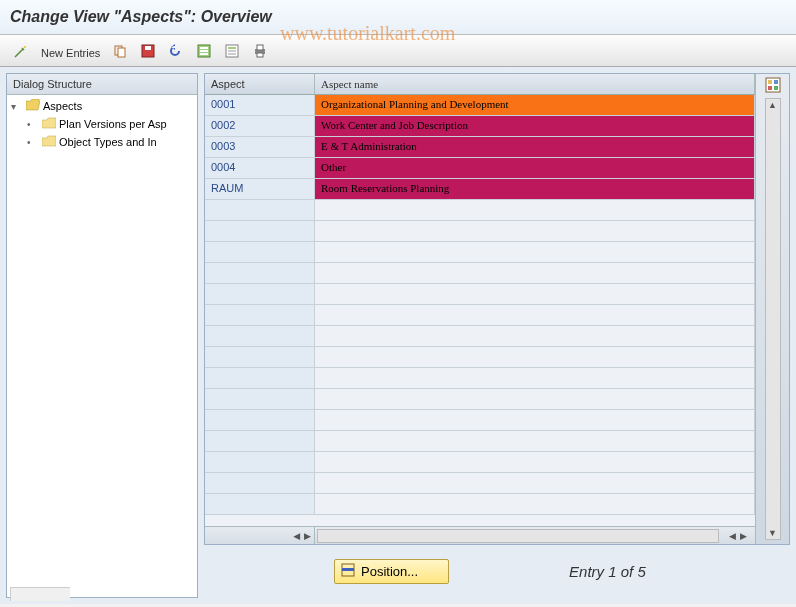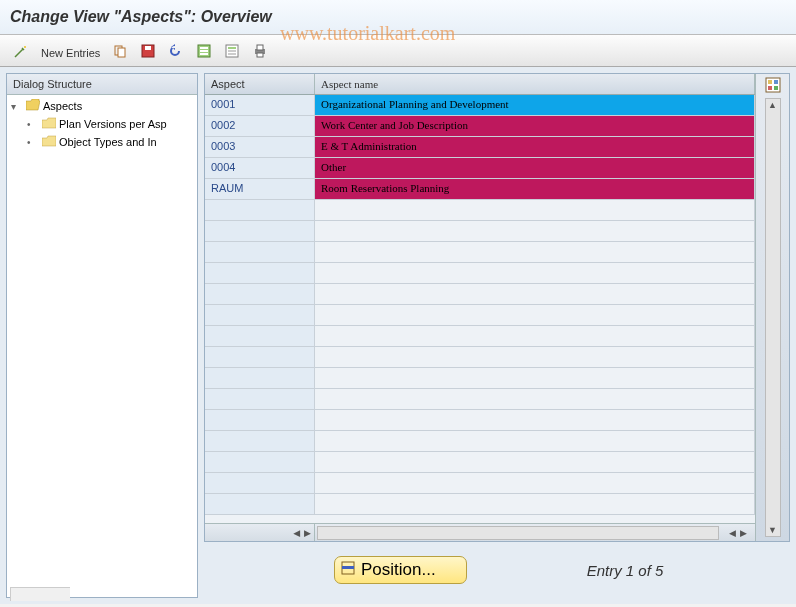--- a/index.html
+++ b/index.html
@@ -121,21 +121,21 @@
       overflow: hidden;
     }
     .gr-row { display: flex; height: 21px; border-bottom: 1px solid #c8d0d8; }
     .gr-cell {
       font-size: 11px;
       padding: 3px 6px;
       border-right: 1px solid #c8d0d8;
       background: #be185d;
     }
     .gr-cell.key { background: #e2ebf4; color: #2a4a8a; }
-    .gr-cell.sel { background: #0ea5e9; }
+    .gr-cell.sel { background: #f97316; }
     .gr-row.empty .gr-cell { background: #eef2f6; }
     .gr-row.empty .gr-cell.key { background: #e2ebf4; }
     
     .grid-right {
       width: 34px;
       background: linear-gradient(to bottom, #e6ebf1, #ced8e3);
       border-left: 1px solid #abb;
       display: flex;
       flex-direction: column;
       align-items: center;
@@ -173,23 +173,23 @@
     
     .footer-row {
       display: flex;
       align-items: center;
       padding: 14px 20px;
       gap: 120px;
     }
     .pos-btn {
       background: linear-gradient(to bottom, #fff6c8, #ffe680);
       border: 1px solid #b8a040;
-      border-radius: 7px;
+      border-radius: 2px;
       padding: 3px 30px 3px 6px;
-      font-size: 17px;
+      font-size: 13px;
       cursor: pointer;
       display: flex;
       align-items: center;
       gap: 6px;
       margin-left: 110px;
     }
     .entry-txt { font-size: 15px; color: #333; font-style: italic; }
     
     .watermark {
       position: absolute;

